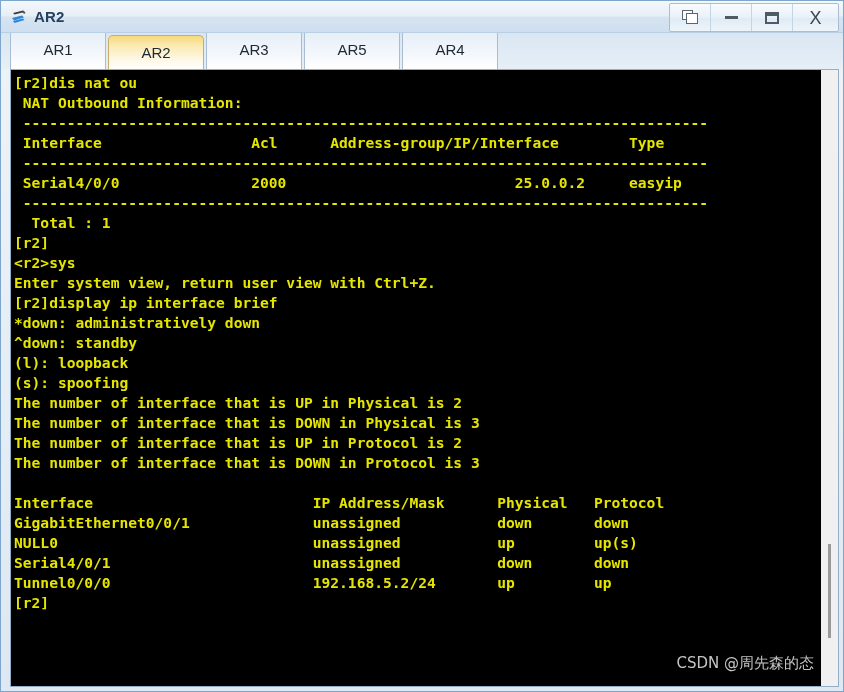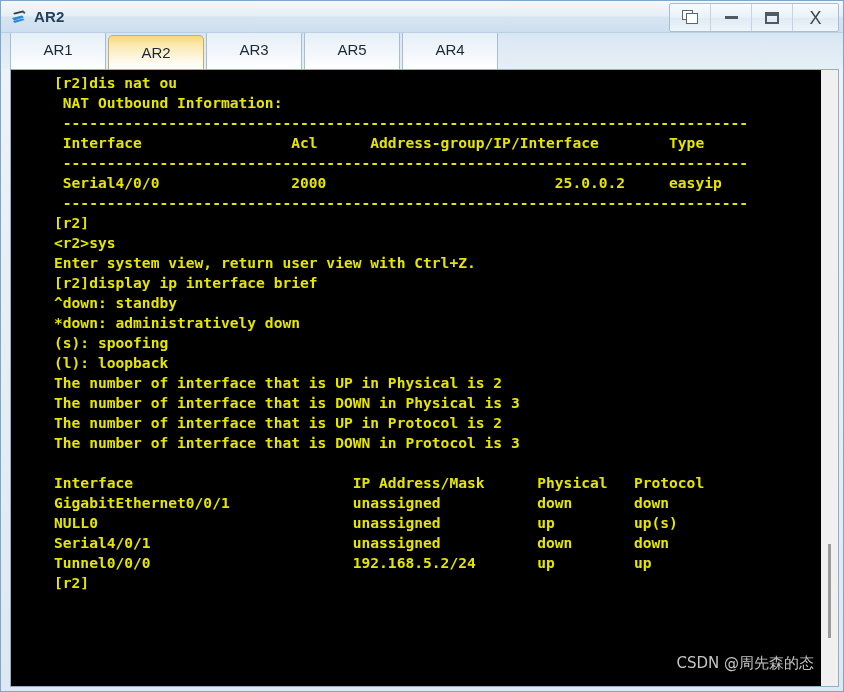--- a/index.html
+++ b/index.html
@@ -154,21 +154,20 @@
     display: flex;
     position: relative;
     overflow: hidden;
   }
   .term {
     flex: 1 1 auto;
     background: #000000;
     padding: 3px 0 0 3px;
     overflow: hidden;
     position: relative;
-    margin-left: 40px;
   }
   .line {
     font-family: "DejaVu Sans Mono", "Liberation Mono", monospace;
     font-size: 14.6px;
     line-height: 20px;
     color: #e5e500;
     white-space: pre;
     letter-spacing: 0px;
     font-weight: bold;
     height: 20px;
@@ -260,28 +259,29 @@
 
   <div class="term-wrap">
     <div class="term" id="term">
         <div class="line">[r2]dis nat ou</div>
         <div class="line"> NAT Outbound Information:</div>
         <div class="line"> ------------------------------------------------------------------------------</div>
         <div class="line"> Interface                 Acl      Address-group/IP/Interface        Type</div>
         <div class="line"> ------------------------------------------------------------------------------</div>
         <div class="line"> Serial4/0/0               2000                          25.0.0.2     easyip</div>
         <div class="line"> ------------------------------------------------------------------------------</div>
+        <div class="line">  Total : 1</div>
         <div class="line">[r2]</div>
         <div class="line">&lt;r2&gt;sys</div>
         <div class="line">Enter system view, return user view with Ctrl+Z.</div>
         <div class="line">[r2]display ip interface brief</div>
+        <div class="line">*down: administratively down</div>
         <div class="line">^down: standby</div>
-        <div class="line">*down: administratively down</div>
+        <div class="line">(l): loopback</div>
         <div class="line">(s): spoofing</div>
-        <div class="line">(l): loopback</div>
         <div class="line">The number of interface that is UP in Physical is 2</div>
         <div class="line">The number of interface that is DOWN in Physical is 3</div>
         <div class="line">The number of interface that is UP in Protocol is 2</div>
         <div class="line">The number of interface that is DOWN in Protocol is 3</div>
         <div class="line blank"></div>
         <div class="line">Interface                         IP Address/Mask      Physical   Protocol</div>
         <div class="line">GigabitEthernet0/0/1              unassigned           down       down</div>
         <div class="line">NULL0                             unassigned           up         up(s)</div>
         <div class="line">Serial4/0/1                       unassigned           down       down</div>
         <div class="line">Tunnel0/0/0                       192.168.5.2/24       up         up</div>

